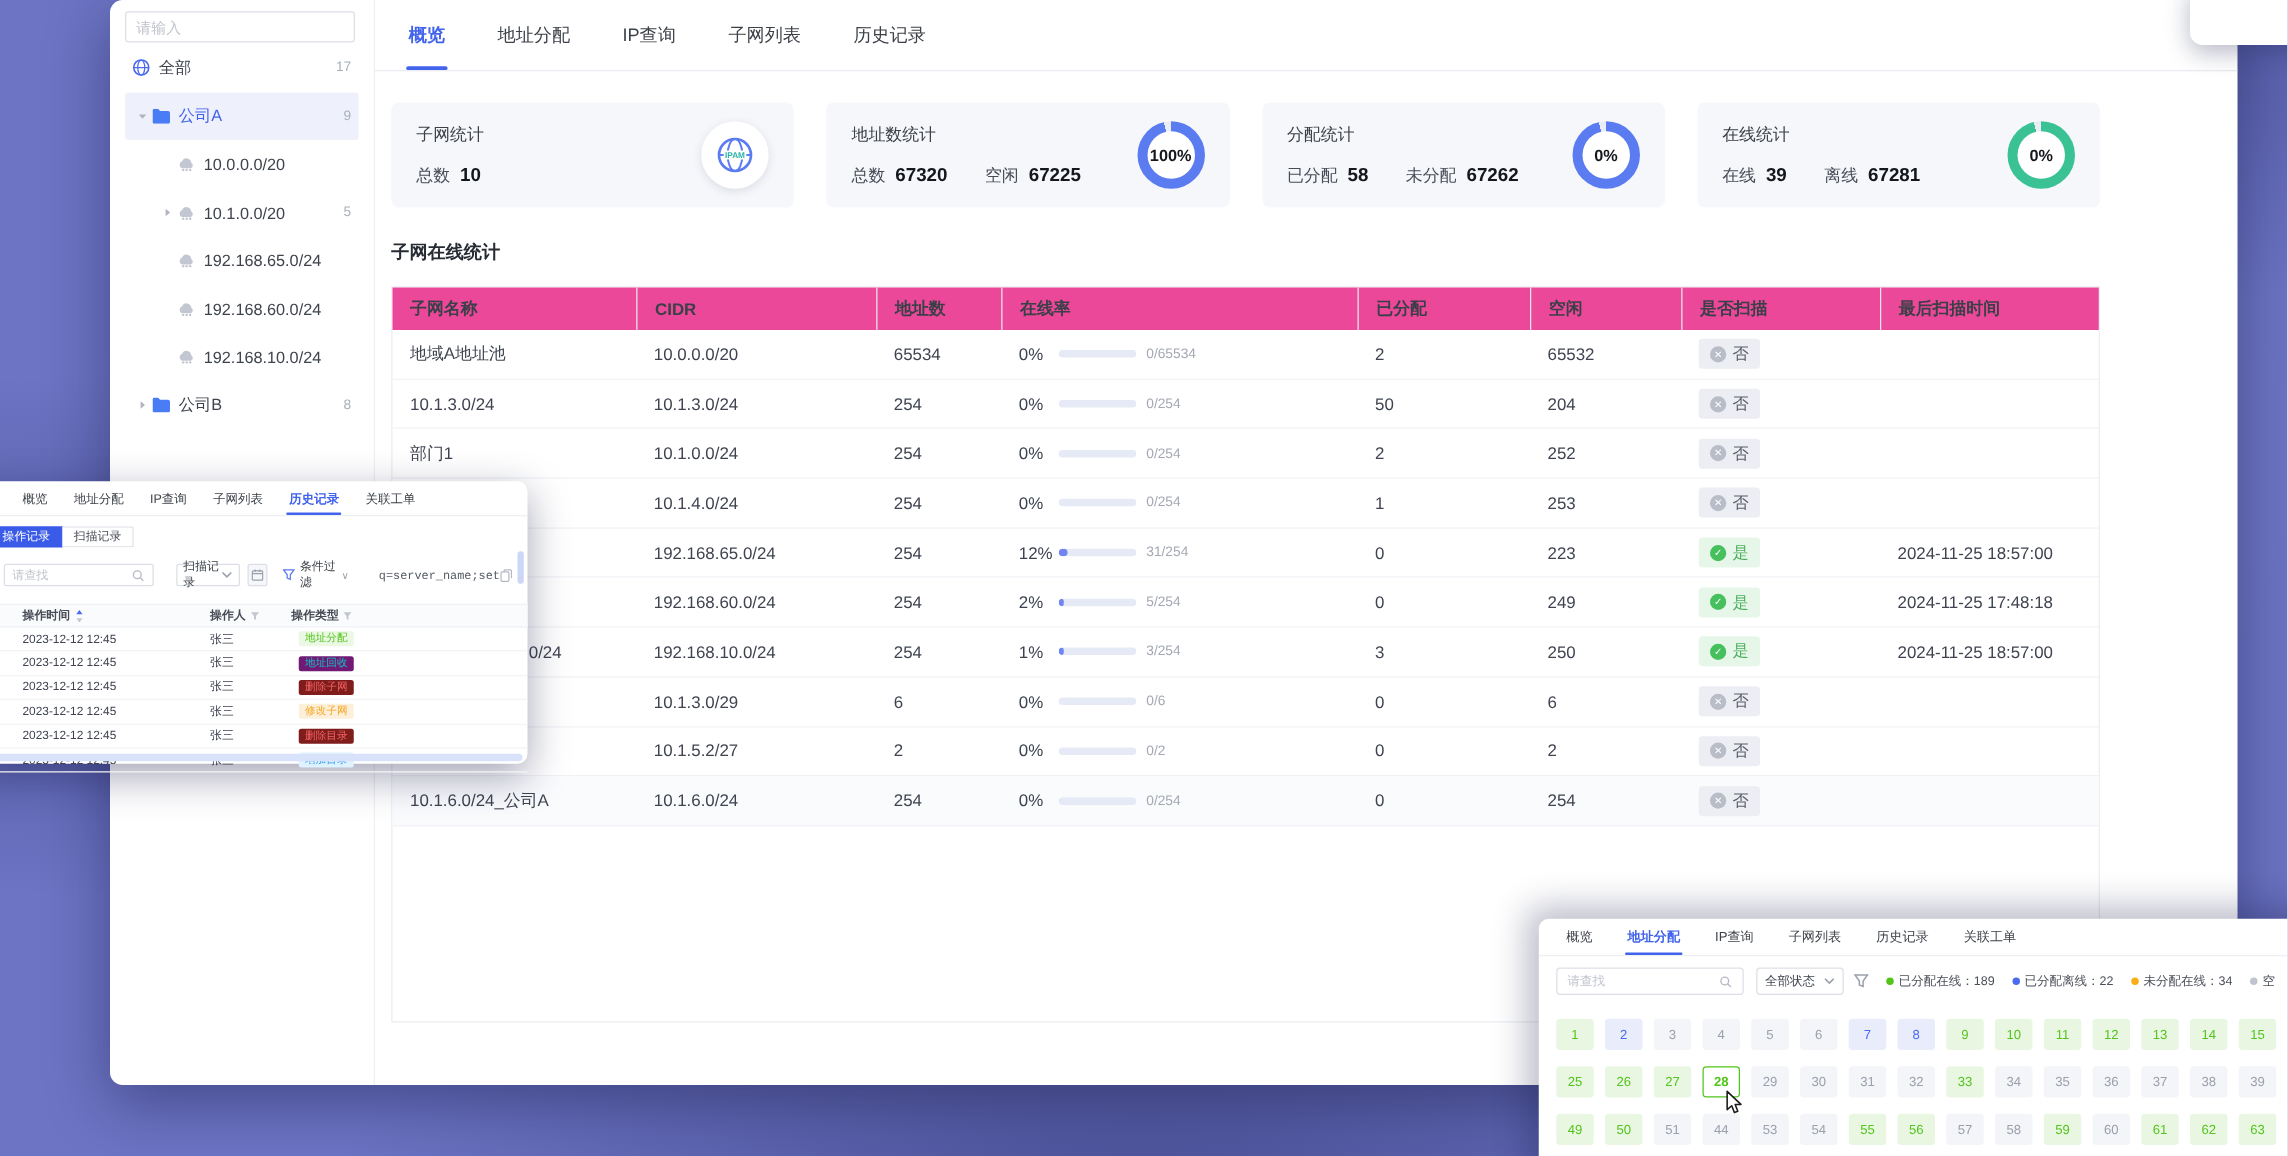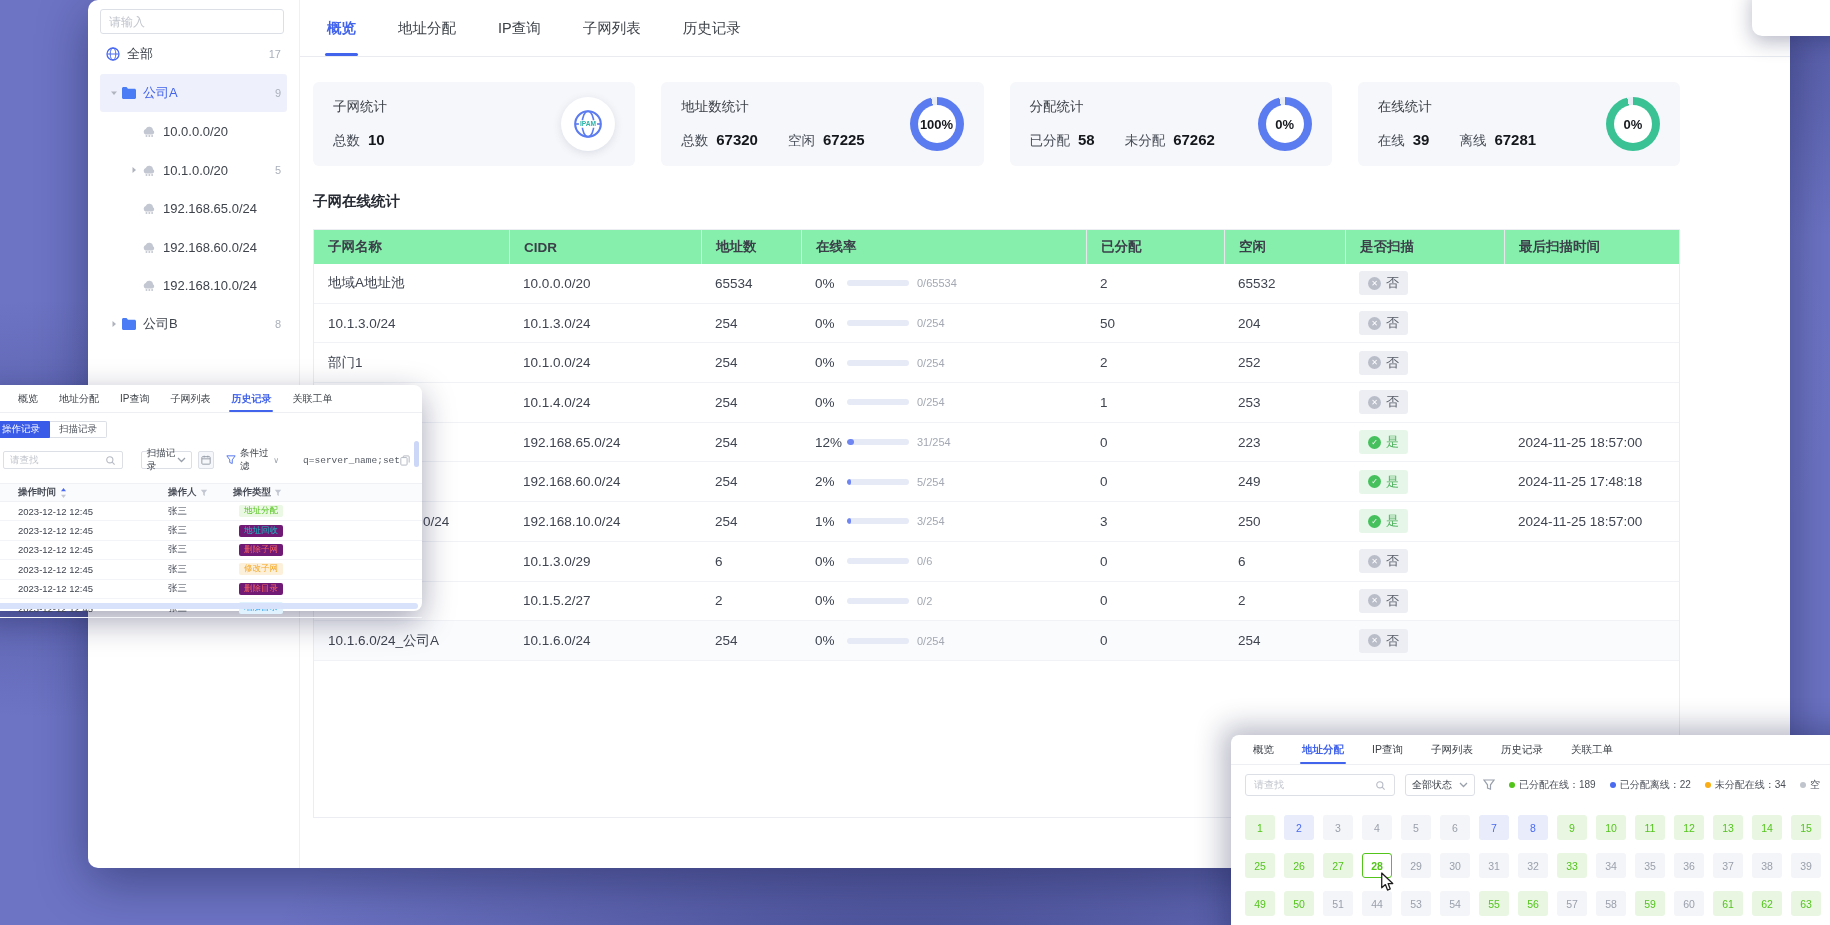--- a/index.html
+++ b/index.html
@@ -43,21 +43,21 @@
   .stat b{color:#14171c;font-size:15px;margin-left:8px;font-weight:700;}
   .ipam-badge{width:54px;height:54px;background:#fff;border-radius:50%;box-shadow:0 2px 8px rgba(60,70,120,.14);
     display:flex;align-items:center;justify-content:center;}
   .donut{width:54px;height:54px;border-radius:50%;position:relative;display:flex;align-items:center;justify-content:center;flex-shrink:0;}
   .donut::before{content:"";position:absolute;inset:0;border-radius:50%;background:conic-gradient(var(--c) 0% 96.5%, #e9edf6 96.5% 100%);}
   .donut::after{content:"";position:absolute;inset:8px;background:#fff;border-radius:50%;}
   .donut-label{position:relative;z-index:1;font-weight:700;font-size:13px;color:#15181d;}
   .sec-title{margin:26px 0 18px 13px;font-size:14.5px;font-weight:700;color:#272b33;}
   .subnet-table{margin-left:13px;width:1367px;height:589px;border:1px solid #ebedf2;box-sizing:border-box;}
   .t-head,.t-row{display:grid;grid-template-columns:195px 192px 100px 285px 138px 121px 159px 177px;}
-  .t-head{background:#86efac;height:34px;}
+  .t-head{background:#ec4899;height:34px;}
   .t-head .th{display:flex;align-items:center;padding-left:14px;font-size:13.5px;font-weight:700;color:#3a3f48;border-left:1px solid #e6e8ee;box-sizing:border-box;}
   .t-head .th:first-child{border-left:none;}
   .t-row{height:38.7px;border-bottom:1px solid #f0f2f6;align-items:center;font-size:13.5px;color:#3f4450;}
   .t-row.hover-row{background:#fafbfd;}
   .cell{padding-left:14px;white-space:nowrap;overflow:hidden;}
   .tail-pad{padding-left:109px;}
   .online{display:flex;align-items:center;}
   .pct{width:26px;margin-right:6px;font-size:13.5px;color:#3c4350;}
   .bar{width:62px;height:6px;border-radius:3px;background:#e6eaf6;overflow:hidden;margin-right:8px;flex-shrink:0;}
   .bar i{display:block;height:100%;background:#6f85f2;border-radius:3px;}
@@ -95,21 +95,21 @@
   .hw-head,.hw-row{display:flex;padding-left:38px;align-items:center;box-sizing:border-box;}
   .hw-table{margin-top:10px;}
   .hw-head{height:19px;background:#fafbfd;border-top:1px solid #f0f1f5;border-bottom:1px solid #f0f1f5;font-weight:700;font-size:9.5px;color:#464b55;}
   .hw-c1{width:150px;display:flex;align-items:center;gap:4px;}
   .hw-c2{width:65px;display:flex;align-items:center;gap:3px;}
   .hw-c3{flex:1;display:flex;align-items:center;gap:3px;}
   .hw-row{height:19.4px;border-bottom:1px solid #f3f4f8;font-size:9.5px;color:#3f4450;}
   .badge{display:inline-flex;align-items:center;height:12px;padding:0 5px;border-radius:2px;font-size:8.5px;margin-left:6px;}
   .badge.green{background:#eaf8e4;color:#52c41a;}
   .badge.cyan{background:#701a75;color:#13c2c2;}
-  .badge.red{background:#701a75;color:#f56262;}
+  .badge.red{background:#7f1d1d;color:#f56262;}
   .badge.orange{background:#fdf0da;color:#f5a623;}
   .badge.blue{background:#e0f2fd;color:#2e9ef5;}
   .hw-scroll-v{position:absolute;right:3px;top:56px;width:5px;height:26px;border-radius:3px;background:#ccd7f7;}
   .hw-scroll-h{position:absolute;left:4px;right:4px;bottom:2px;height:6px;border-radius:3px;background:#d9e2fb;}
   
   .alloc{position:absolute;left:1231px;top:735px;width:640px;height:240px;background:#fff;border-radius:8px 0 0 0;
     box-shadow:-8px -8px 28px rgba(18,22,65,.30);}
   .aw-tabs{display:flex;gap:28px;height:30px;align-items:center;padding-left:22px;border-bottom:1px solid #edeff3;box-sizing:border-box;}
   .aw-tabs .tab{font-size:10.5px;}
   .aw-tabs .tab.active::after{height:2px;}

